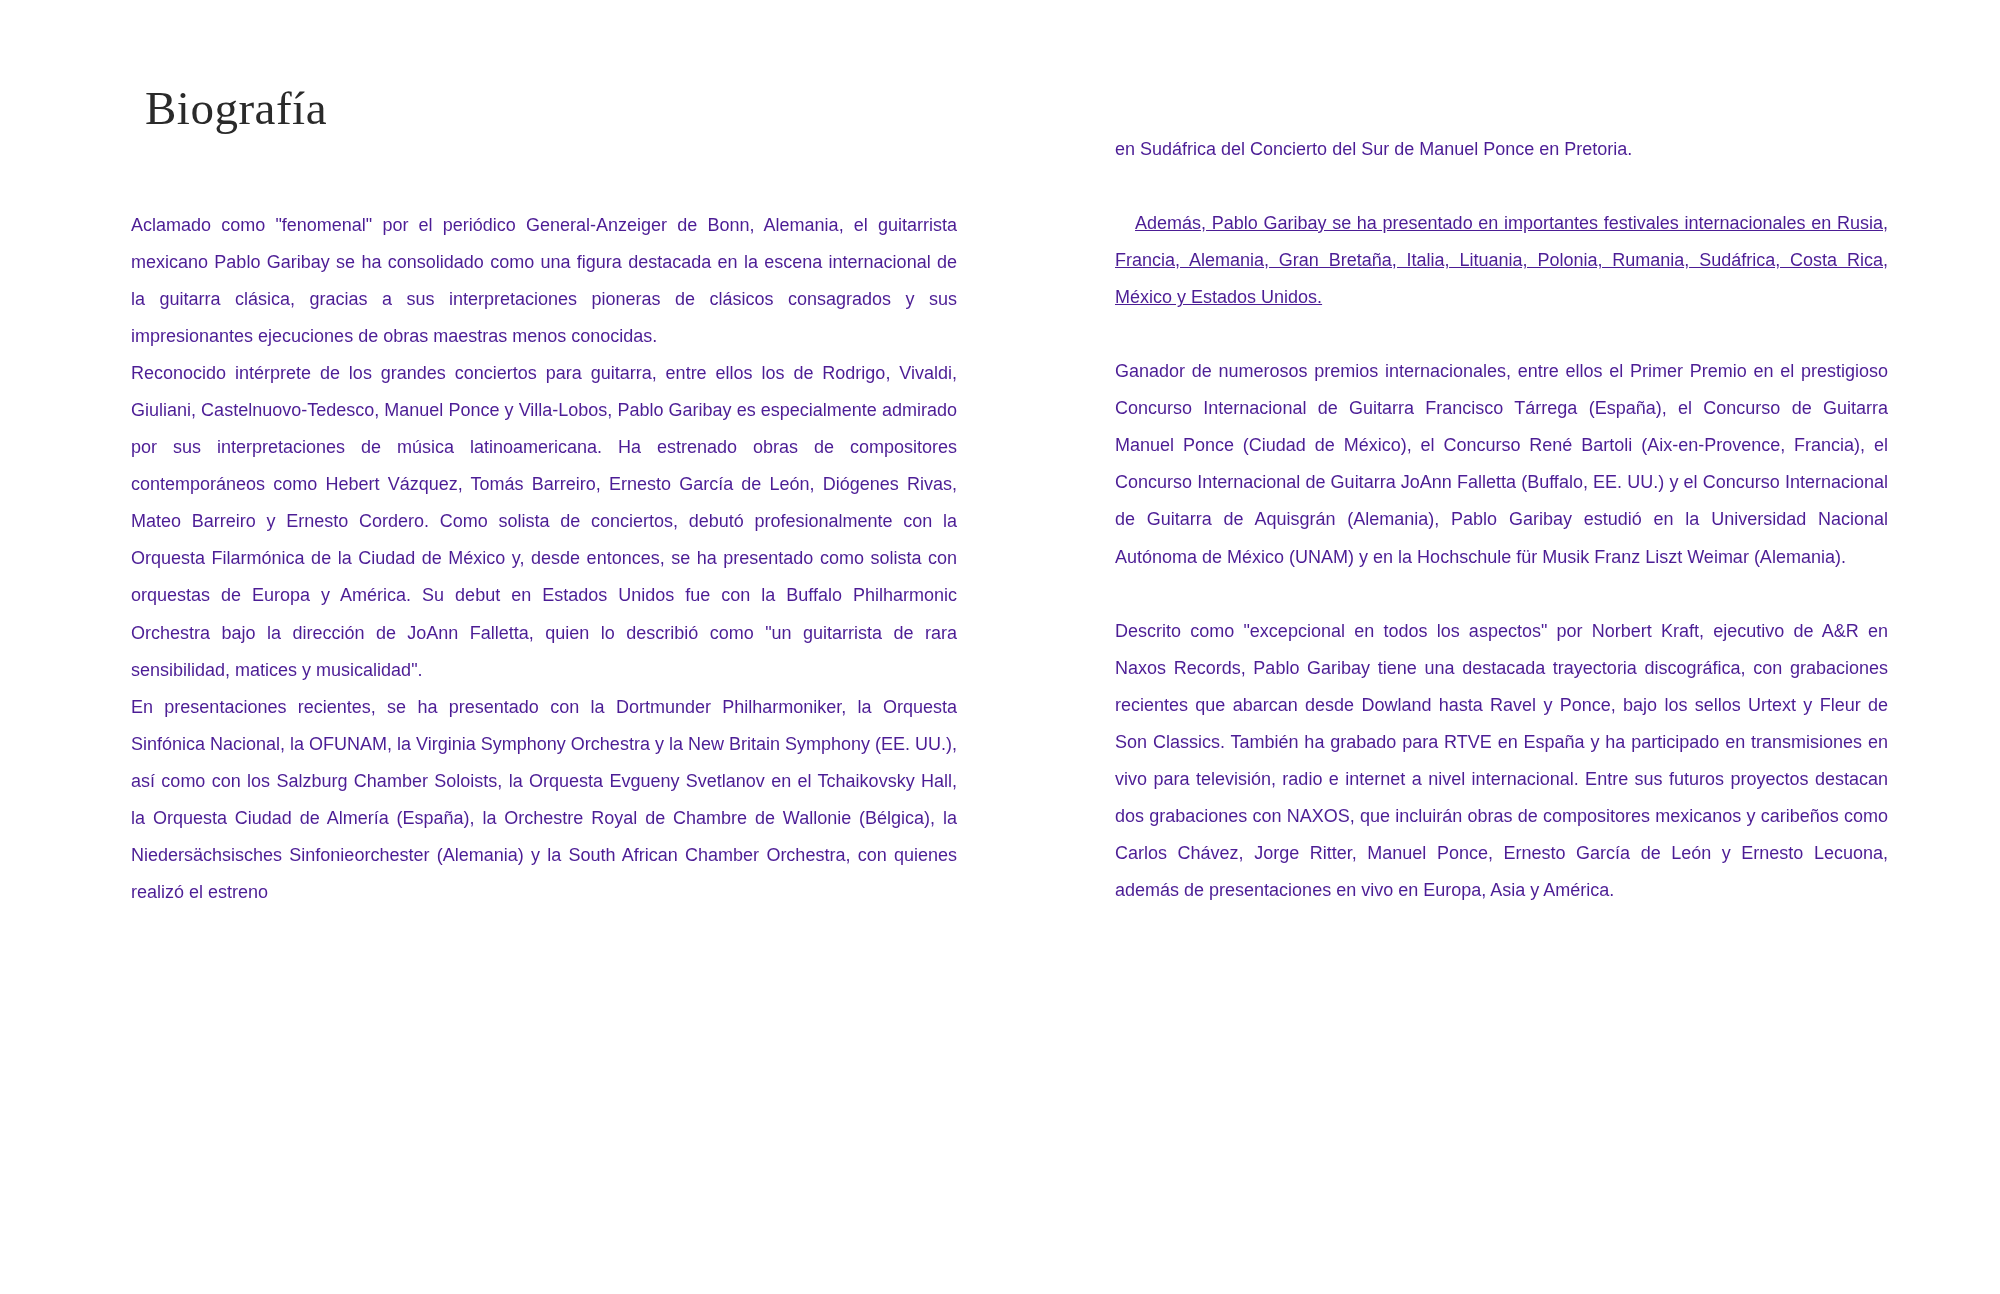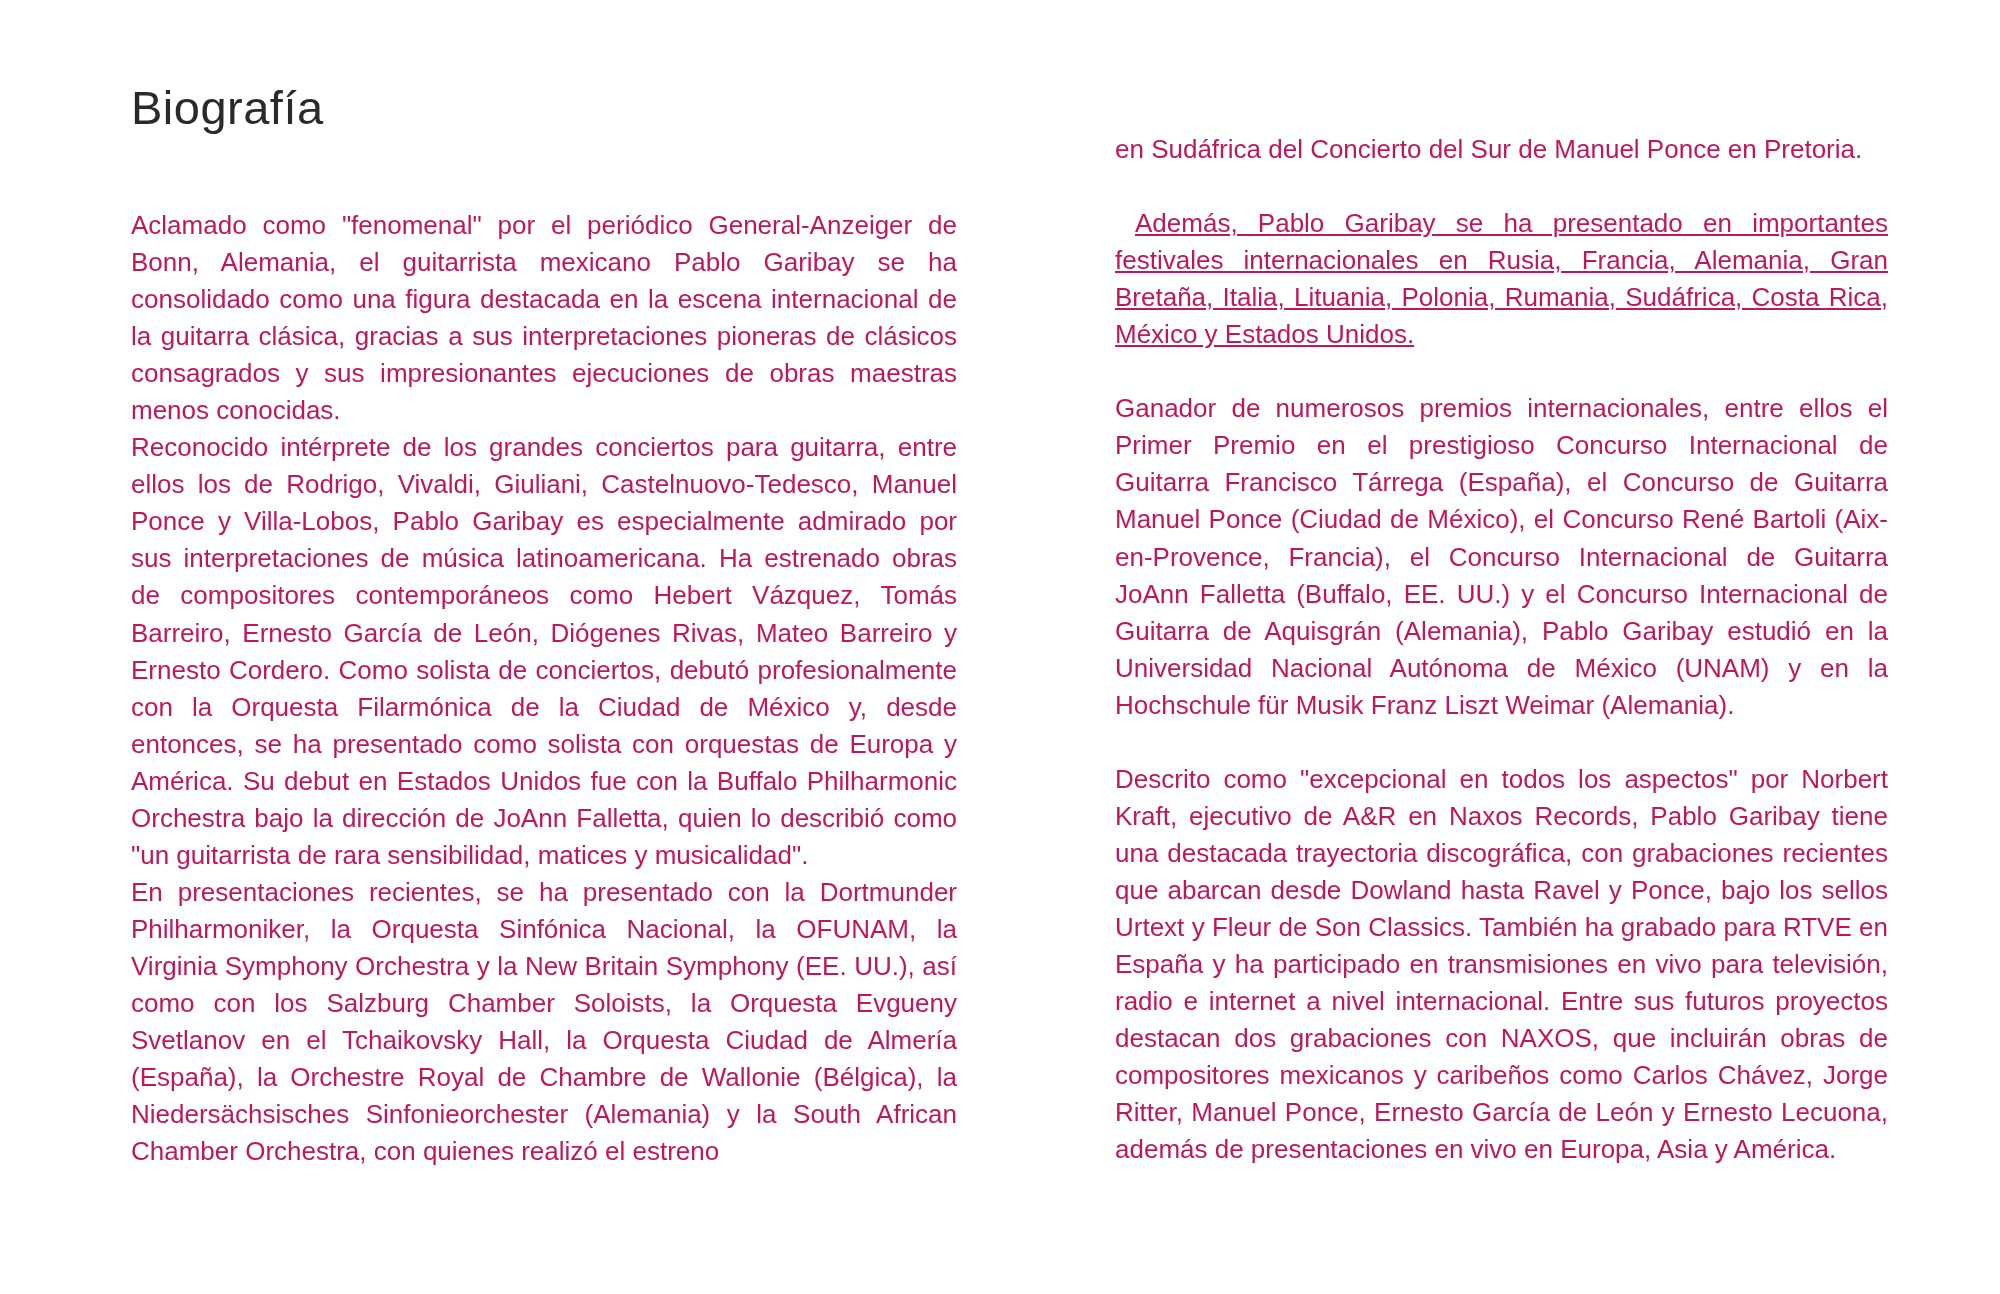--- a/index.html
+++ b/index.html
@@ -9,38 +9,38 @@
   }
   body {
     width: 2000px;
     height: 1294px;
     position: relative;
     overflow: hidden;
     color: #1a1a1a;
   }
   .page-title {
     position: absolute;
-    left: 131px;
+    left: 145px;
     top: 78px;
     margin: 0;
-    font-family: Liberation Sans, sans-serif;
+    font-family: Liberation Serif, serif;
     font-weight: normal;
     font-size: 47px;
     line-height: 60px;
     letter-spacing: 0.5px;
     color: #2a2a2a;
     -webkit-text-stroke: 0;
     font-stretch: condensed;
   }
   .column {
     position: absolute;
     font-family: "Liberation Sans", sans-serif;
-    font-size: 26px;
+    font-size: 18px;
     line-height: 37.05px;
-    color: #be185d;
+    color: #4c1d95;
     text-align: justify;
   }
   .column p {
     margin: 0;
     text-align: justify;
     text-align-last: left;
   }
   .left-column {
     left: 131px;
     top: 207px;

